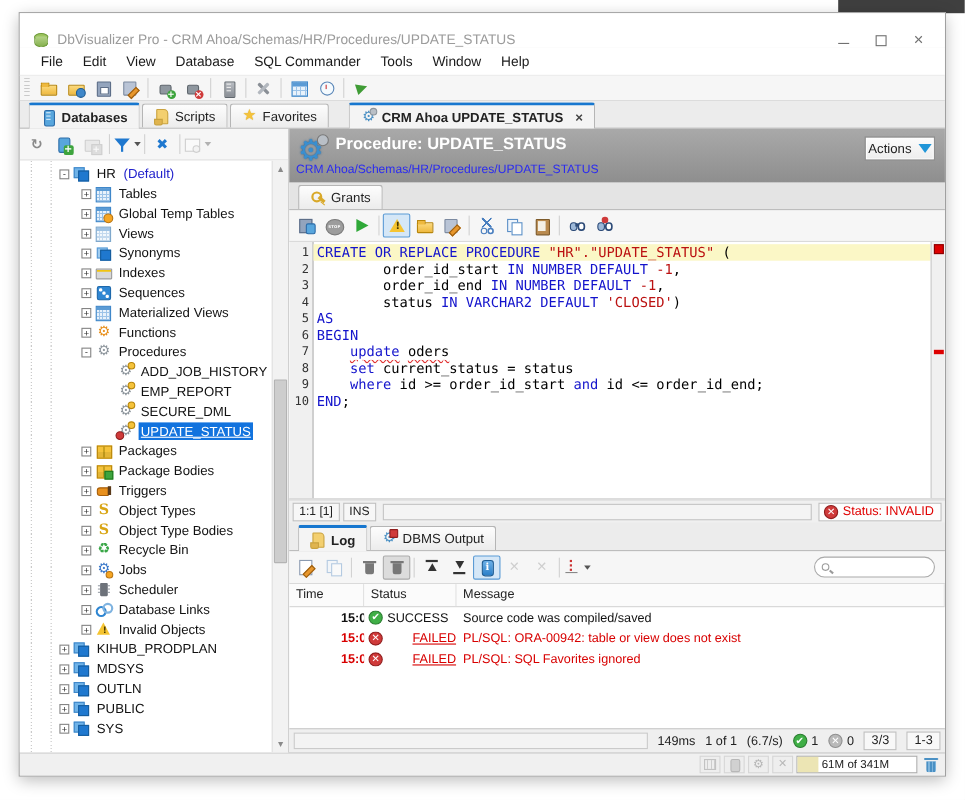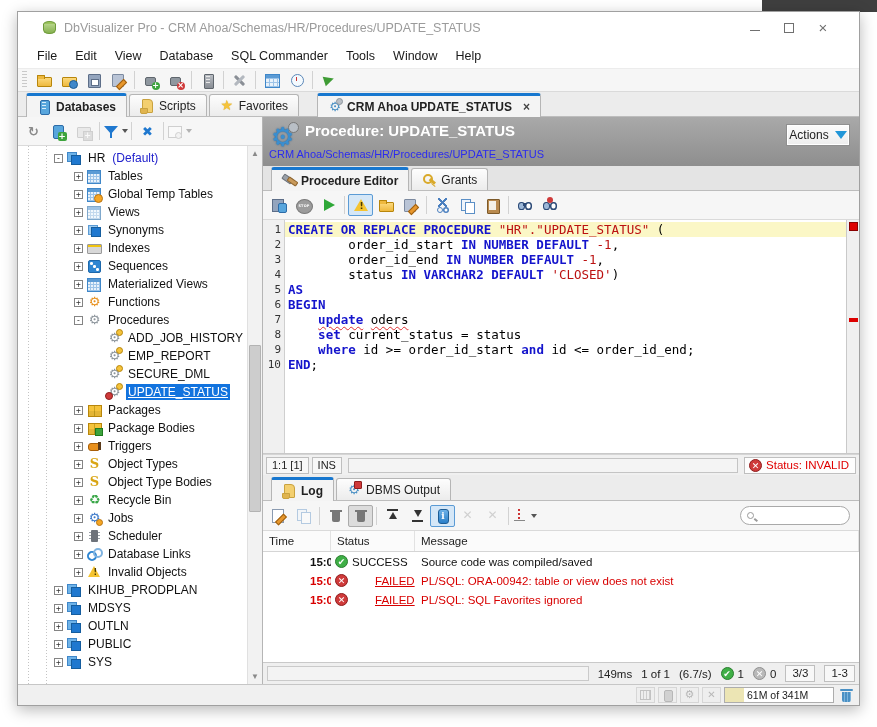--- a/index.html
+++ b/index.html
@@ -3,21 +3,21 @@
 <meta charset="utf-8">
 <style>
   html,body{margin:0;padding:0;width:877px;height:727px;background:#fff;overflow:hidden;
     font-family:"Liberation Sans","DejaVu Sans",sans-serif;-webkit-font-smoothing:antialiased;}
   *{box-sizing:border-box;}
   .desktop-strip{position:absolute;left:762px;top:0;width:115px;height:12px;background:#3f3f3f;}
   
   .win{position:absolute;left:17px;top:11px;width:843px;height:695px;background:#f2f2f2;
     border:1px solid #a0a0a0;box-shadow:0 4px 14px rgba(0,0,0,.28);display:flex;flex-direction:column;}
   
-  .titlebar{height:31px;background:#fff;display:flex;align-items:center;padding:0 24px;flex:none;}
+  .titlebar{height:31px;background:#fff;display:flex;align-items:flex-end;padding:0 12px;flex:none;}
   .appicon{width:15px;height:13px;position:relative;margin-right:7px;flex:none;}
   .appicon::before{content:"";position:absolute;left:1px;top:0;width:11px;height:5px;border-radius:50%;
     background:#9cc45e;border:1px solid #6f9c3a;}
   .appicon::after{content:"";position:absolute;left:1px;top:3px;width:11px;height:9px;border-radius:0 0 45% 45%;
     background:linear-gradient(#b6d489,#86b150);border:1px solid #6f9c3a;border-top:none;}
   .title-text{font-size:12.5px;color:#9b9b9b;flex:1;white-space:nowrap;overflow:hidden;}
   .winbtns{display:flex;gap:22px;padding-right:6px;}
   .wb{width:12px;height:12px;position:relative;cursor:default;}
   .wb-min::after{content:"";position:absolute;left:1px;right:1px;bottom:3px;border-bottom:1px solid #707070;}
   .wb-max::after{content:"";position:absolute;inset:1px;border:1px solid #707070;}
@@ -193,21 +193,21 @@
   
   .edtoolbar{height:29px;}
   
   .editor{flex:1;min-height:0;position:relative;background:#fff;border-bottom:1px solid #c9c9c9;overflow:hidden;
     font-family:"DejaVu Sans Mono","Liberation Mono",monospace;font-size:12.5px;}
   .codecol{position:absolute;inset:0 13px 0 0;padding-top:2px;background:linear-gradient(to right,#f0f0f0 0 21px,#cfcfcf 21px 22px,#fff 22px);}
   .cl{display:flex;height:15px;line-height:15px;}
   .ln{width:22px;padding-right:4px;text-align:right;color:#333;font-size:11px;flex:none;}
   .ct{white-space:pre;flex:1;padding-left:3px;color:#000;}
   .cl.hl .ct{background:#fbf7c6;}
-  .k{color:#1414cc;font-weight:bold;}
+  .k{color:#1414cc;font-weight:normal;}
   .s{color:#bb1111;}
   .sp{text-decoration:underline;text-decoration-style:wavy;text-decoration-color:#e03030;text-decoration-thickness:1px;text-underline-offset:2px;text-align:center;}
   .errstripe{position:absolute;right:0;top:0;bottom:0;width:13px;background:#f0f0f0;border-left:1px solid #c9c9c9;}
   .errstripe .m1{position:absolute;left:2px;top:2px;width:9px;height:9px;background:#dd0000;border:1px solid #8a0000;}
   .errstripe .m2{position:absolute;left:2px;top:42%;width:9px;height:4px;background:#dd0000;}
   
   .edstatus{height:21px;flex:none;background:#f0f0f0;border-top:1px solid #d5d5d5;display:flex;align-items:center;padding:0 3px;gap:3px;font-size:11px;color:#222;}
   .sbox{border:1px solid #bfbfbf;background:#f7f7f7;padding:1px 5px;line-height:13px;flex:none;}
   .edprogress{flex:1;height:15px;border:1px solid #c4c4c4;background:#f4f4f4;margin:0 3px;}
   .statusbox{border:1px solid #bfbfbf;background:#fdfdfd;padding:1px 6px 1px 4px;display:flex;align-items:center;gap:4px;color:#e00000;font-size:11.5px;flex:none;}
@@ -534,24 +534,20 @@
         <span class="bigicon">⚙</span>
         <span class="objtitle">Procedure: UPDATE_STATUS</span>
         <span class="objcrumb">CRM Ahoa/Schemas/HR/Procedures/UPDATE_STATUS</span>
         <span class="actions-btn">
           <span>Actions</span>
           <span class="actions-caret"></span>
         </span>
       </div>
 
       <div class="tabrow objtabs">
-        <span class="tab active">
-          <span class="tbi tbi-hammer"></span>
-          <span>Procedure Editor</span>
-        </span>
         <span class="tab">
           <span class="tbi tbi-key"></span>
           <span>Grants</span>
         </span>
       </div>
 
       <div class="toolbar edtoolbar" id="editor-toolbar">
           <span class="tbtn   ">
             <span class="ic ic-save-proc"></span>
           </span>

